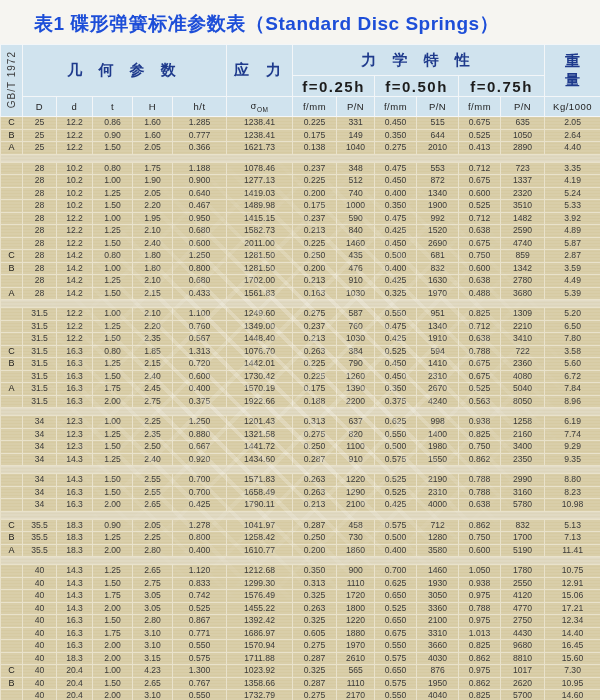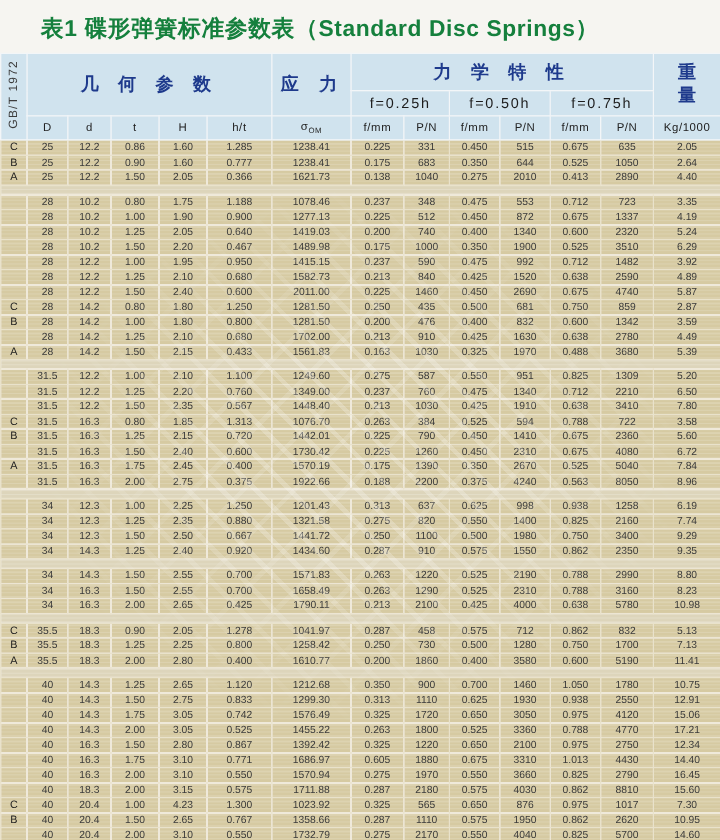--- a/index.html
+++ b/index.html
@@ -3,37 +3,37 @@
 <meta charset="utf-8">
 <style>
   html,body{margin:0;padding:0;}
   body{
     width:600px;height:700px;overflow:hidden;position:relative;
     background:#f6f5f1;
     font-family:"Liberation Sans","DejaVu Sans",sans-serif;
   }
   .page-title{
     padding:11px 0 0 34px;
-    font-size:19px;font-weight:bold;color:#15803d;
+    font-size:19px;font-weight:bold;color:#1d4ed8;
     letter-spacing:0.5px;white-space:nowrap;
   }
   table.disc{
     width:600px;margin-top:7px;border-collapse:collapse;table-layout:fixed;
   }
   
   thead th{
     background:#d0e3ee;border:1px solid #f3f6f8;
     font-weight:normal;vertical-align:middle;padding:0;
   }
   th.grp{
     font-size:15px;font-weight:bold;color:#1e3a8c;letter-spacing:6px;
   }
   th.grp-stress{letter-spacing:4px;font-family:Liberation Mono, monospace;}
   th.sub{
-    font-size:12px;font-weight:normal;color:#1d1d1d;letter-spacing:1.5px;height:20px;
+    font-size:15px;font-weight:bold;color:#1d1d1d;letter-spacing:1.5px;height:20px;
   }
   th.colhead{
     font-size:9.5px;color:#222;height:19px;letter-spacing:0.5px;
   }
   th.colhead sub{font-size:6.5px;}
   th.vert{
     font-size:10px;color:#3c3c3c;letter-spacing:1px;
   }
   th.vert .vtxt{
     writing-mode:vertical-rl;transform:rotate(180deg);
@@ -140,21 +140,21 @@
       </tr>
       <tr>
         <td class="lbl">B</td>
         <td class="">25</td>
         <td class="">12.2</td>
         <td class="">0.90</td>
         <td class="">1.60</td>
         <td class="">0.777</td>
         <td class="">1238.41</td>
         <td class="">0.175</td>
-        <td class="">683</td>
+        <td class="">149</td>
         <td class="">0.350</td>
         <td class="">644</td>
         <td class="">0.525</td>
         <td class="">1050</td>
         <td class="">2.64</td>
       </tr>
       <tr>
         <td class="lbl">A</td>
         <td class="">25</td>
         <td class="">12.2</td>
@@ -228,21 +228,21 @@
         <td class="">1.50</td>
         <td class="">2.20</td>
         <td class="">0.467</td>
         <td class="">1489.98</td>
         <td class="">0.175</td>
         <td class="">1000</td>
         <td class="">0.350</td>
         <td class="">1900</td>
         <td class="">0.525</td>
         <td class="">3510</td>
-        <td class="">6.29</td>
+        <td class="">5.33</td>
       </tr>
       <tr>
         <td class="lbl"></td>
         <td class="">28</td>
         <td class="">12.2</td>
         <td class="">1.00</td>
         <td class="">1.95</td>
         <td class="">0.950</td>
         <td class="">1415.15</td>
         <td class="">0.237</td>
@@ -754,33 +754,33 @@
         <td class="">16.3</td>
         <td class="">2.00</td>
         <td class="">3.10</td>
         <td class="">0.550</td>
         <td class="">1570.94</td>
         <td class="">0.275</td>
         <td class="">1970</td>
         <td class="">0.550</td>
         <td class="">3660</td>
         <td class="">0.825</td>
-        <td class="">2790</td>
+        <td class="">9680</td>
         <td class="">16.45</td>
       </tr>
       <tr>
         <td class="lbl"></td>
         <td class="">40</td>
         <td class="">18.3</td>
         <td class="">2.00</td>
         <td class="">3.15</td>
         <td class="">0.575</td>
         <td class="">1711.88</td>
         <td class="">0.287</td>
-        <td class="">2180</td>
+        <td class="">2610</td>
         <td class="">0.575</td>
         <td class="">4030</td>
         <td class="">0.862</td>
         <td class="">8810</td>
         <td class="">15.60</td>
       </tr>
       <tr>
         <td class="lbl">C</td>
         <td class="">40</td>
         <td class="">20.4</td>

